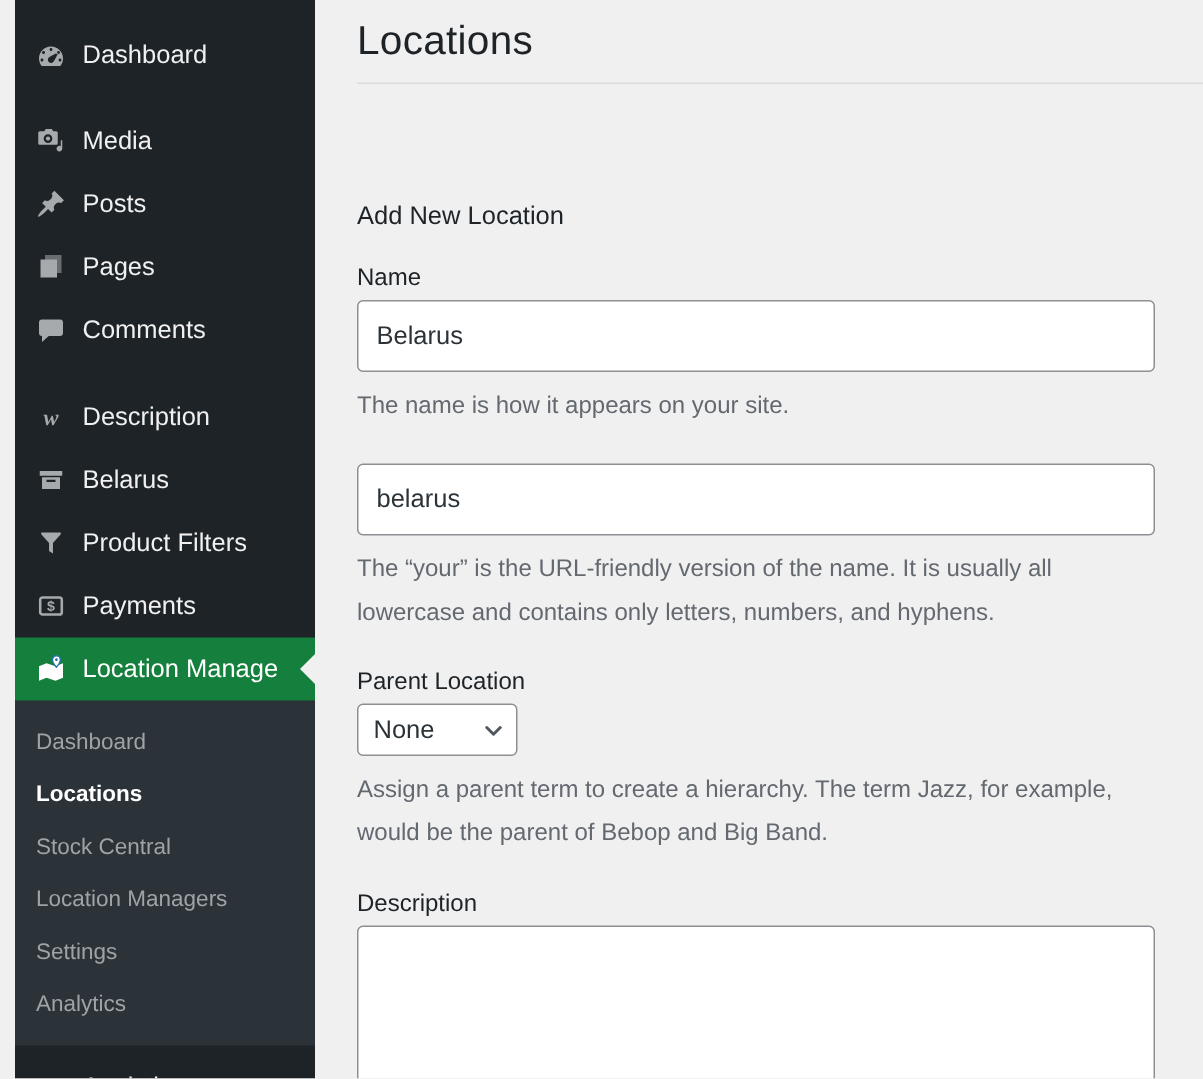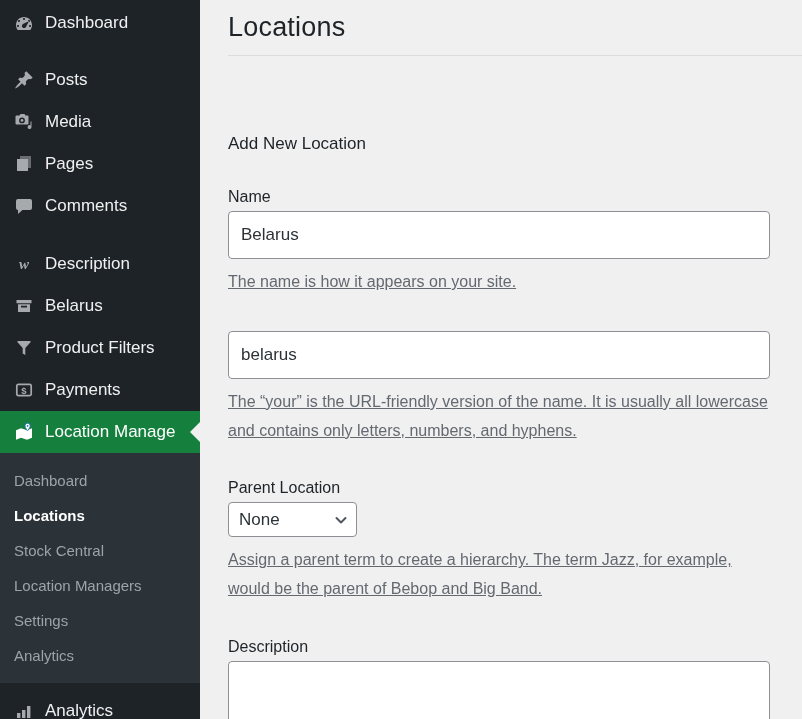--- a/index.html
+++ b/index.html
@@ -7,22 +7,23 @@
     width: 802px; height: 719px; overflow: hidden;
     font-family: "Liberation Sans", sans-serif;
     background: #f0f0f1;
   }
   .app { display: flex; width: 802px; height: 719px; }
 
   
   .sidebar {
     width: 200px; min-width: 200px; height: 719px;
     background: #1d2327; color: #f0f0f1;
-    padding-top: 2px;
+    padding-top: 16px;
     overflow: hidden;
+    margin-left: 10px;
   }
   .menu-item {
     position: relative;
     height: 42px;
     display: flex; align-items: center;
     padding-left: 14px;
     cursor: pointer;
     font-size: 17px;
     color: #f0f0f1;
   }
@@ -68,46 +69,45 @@
   }
   .page-header h1 {
     font-size: 27px; font-weight: 400; color: #1d2327;
     letter-spacing: 0.2px;
   }
   .form-wrap { margin: 0 32px 0 28px; }
   .form-heading {
     margin-top: 78px;
     font-size: 17px; font-weight: normal; color: #1d2327;
   }
-  .form-group { margin-top: 34px; }
+  .form-group { margin-top: 23px; }
   .field-label {
     display: block;
     font-size: 16px; color: #1d2327;
     margin-bottom: 5px;
   }
   .text-input {
     width: 100%; height: 48px;
     border: 1px solid #8c8f94; border-radius: 4px;
     background: #fff;
     padding: 0 12px;
     font-family: "Liberation Sans", sans-serif;
     font-size: 17px; color: #2c3338;
     outline: none;
   }
   .help-text {
     margin-top: 9px;
     font-size: 16px; color: #646970;
     line-height: 1.8;
     max-width: 542px;
-    text-decoration: underline;
   }
   .select-wrap { position: relative; display: inline-block; }
   .select-input {
     -webkit-appearance: none; appearance: none;
-    width: 129px; height: 35px;
+    width: 107px; height: 35px;
     border: 1px solid #8c8f94; border-radius: 4px;
     background: #fff;
     padding: 0 30px 0 10px;
     font-family: "Liberation Sans", sans-serif;
     font-size: 17px; color: #2c3338;
     outline: none;
   }
   .select-wrap .chevron {
     position: absolute; right: 9px; top: 50%;
     transform: translateY(-50%);
@@ -140,35 +140,35 @@
           </svg>
       </span>
       <span>Dashboard</span>
     </div>
 
     <div class="sep"></div>
 
     <div class="menu-item">
       <span class="icon">
         <svg viewBox="0 0 20 20" fill="currentColor">
-            <path d="M10.44 3.02l1.82-1.82 6.36 6.35-1.83 1.82c-1.05-.68-2.48-.57-3.41.36l-.75.75c-.92.93-1.04 2.35-.35 3.41l-1.83 1.82-2.41-2.41-2.8 2.79c-.42.42-3.38 2.71-3.8 2.29s1.86-3.39 2.28-3.81l2.79-2.79L4.1 9.36l1.83-1.82c1.05.69 2.48.57 3.4-.36l.75-.75c.93-.92 1.05-2.35.36-3.41z"></path>
-          </svg>
-      </span>
-      <span>Posts</span>
-    </div>
-
-    <div class="menu-item">
-      <span class="icon">
-        <svg viewBox="0 0 20 20" fill="currentColor">
             <path fill-rule="evenodd" d="M2.5 3.5h3l1-1.5h4l1 1.5h2a1 1 0 0 1 1 1v7a1 1 0 0 1-1 1h-11a1 1 0 0 1-1-1v-7a1 1 0 0 1 1-1zm5.5 2a2.9 2.9 0 1 0 0 5.8 2.9 2.9 0 0 0 0-5.8z"></path>
             <path d="M17.5 9.5v5.6a1.9 1.9 0 1 1-1-1.67V9.5h1z"></path>
             <circle cx="8" cy="8.4" r="1.4"></circle>
           </svg>
       </span>
       <span>Media</span>
+    </div>
+
+    <div class="menu-item">
+      <span class="icon">
+        <svg viewBox="0 0 20 20" fill="currentColor">
+            <path d="M10.44 3.02l1.82-1.82 6.36 6.35-1.83 1.82c-1.05-.68-2.48-.57-3.41.36l-.75.75c-.92.93-1.04 2.35-.35 3.41l-1.83 1.82-2.41-2.41-2.8 2.79c-.42.42-3.38 2.71-3.8 2.29s1.86-3.39 2.28-3.81l2.79-2.79L4.1 9.36l1.83-1.82c1.05.69 2.48.57 3.4-.36l.75-.75c.93-.92 1.05-2.35.36-3.41z"></path>
+          </svg>
+      </span>
+      <span>Posts</span>
     </div>
 
     <div class="menu-item">
       <span class="icon">
         <svg viewBox="0 0 20 20" fill="currentColor">
             <rect x="6" y="2" width="11" height="12" opacity="0.55"></rect>
             <rect x="3" y="5" width="11" height="12"></rect>
           </svg>
       </span>
       <span>Pages</span>

